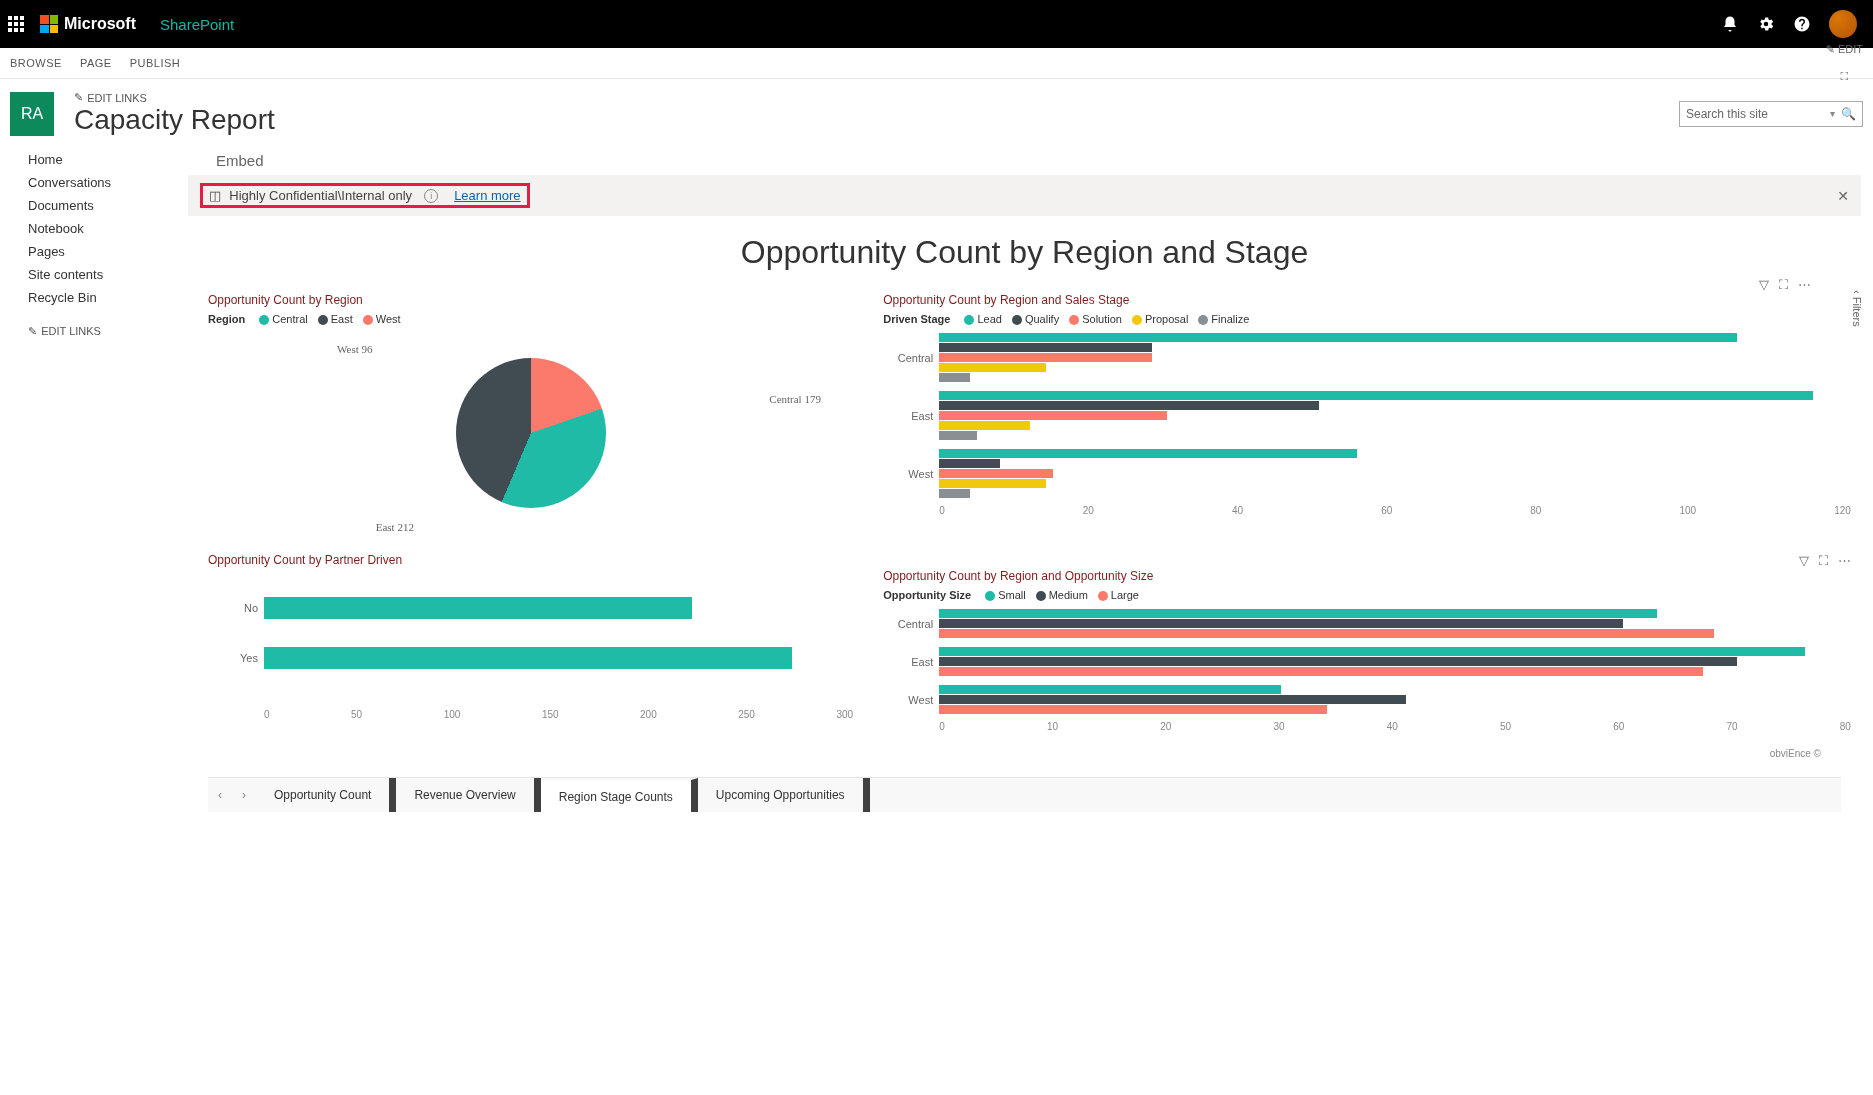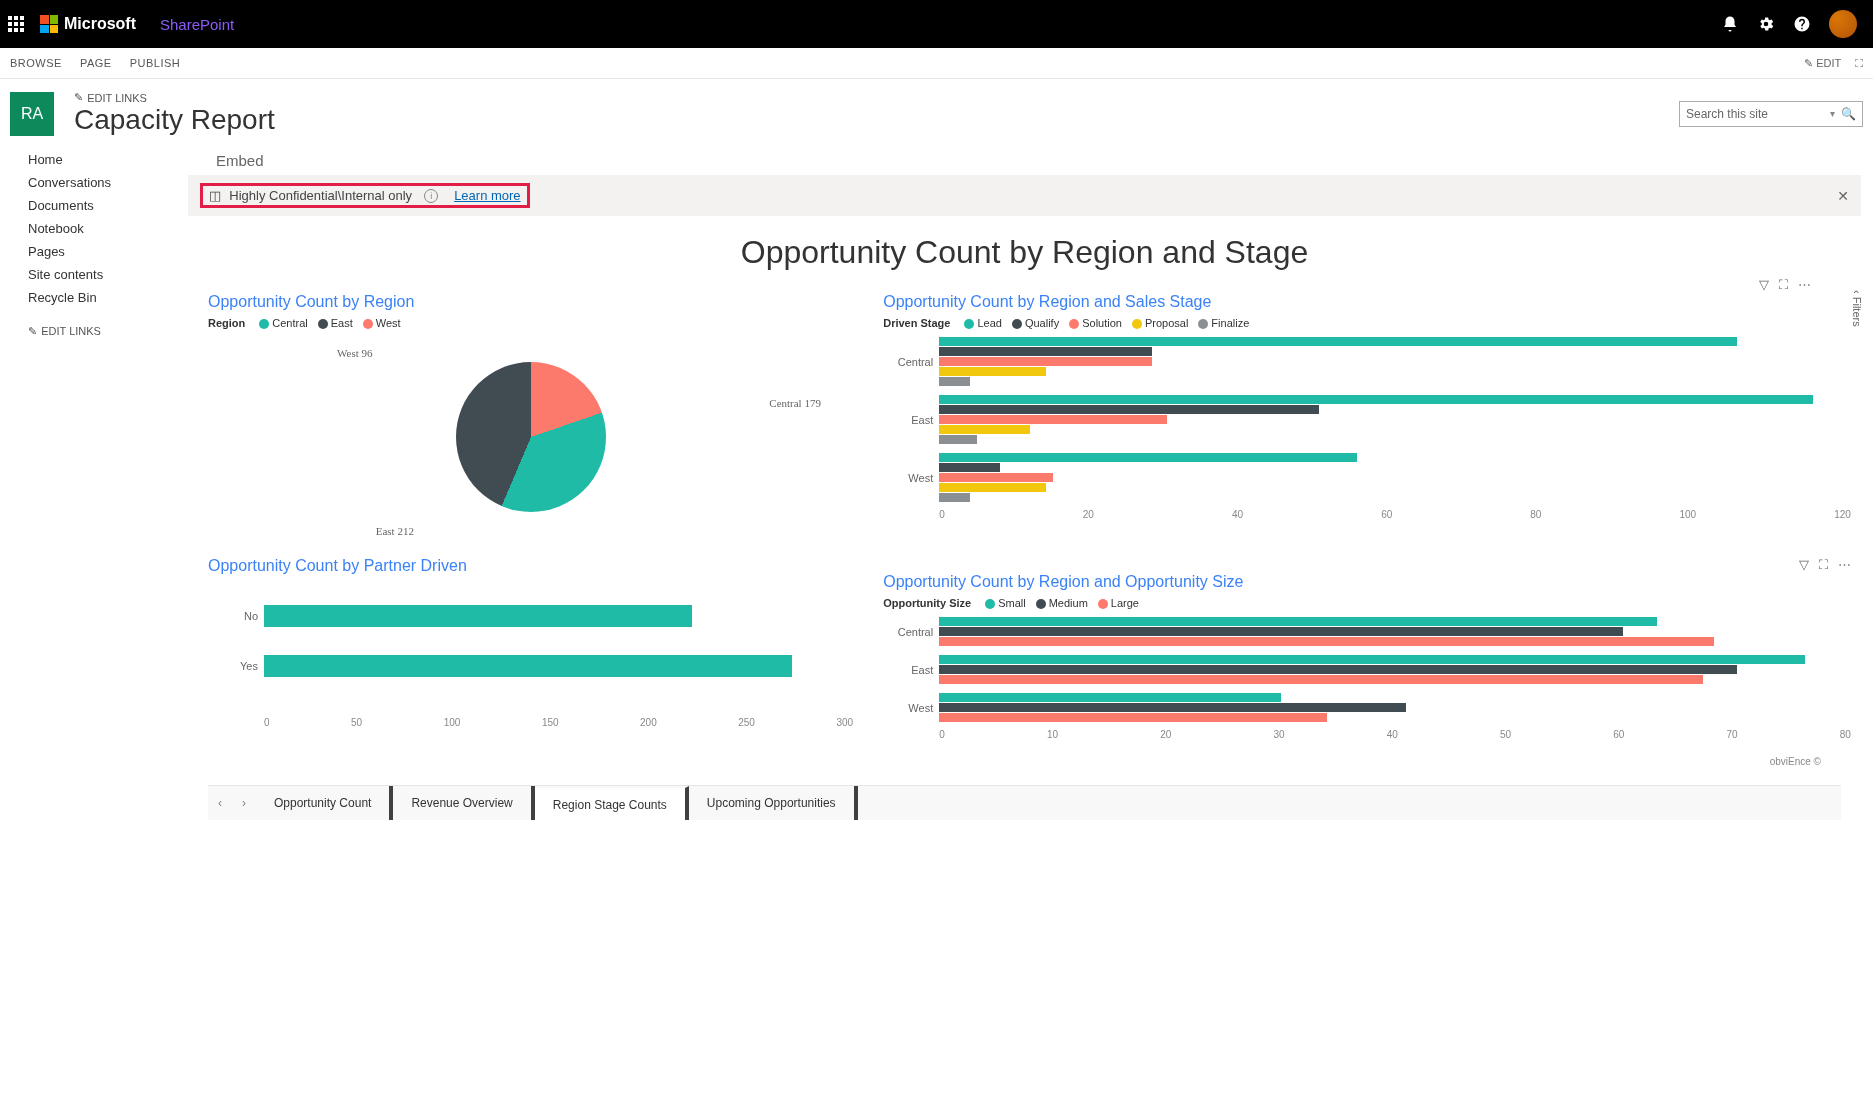--- a/index.html
+++ b/index.html
@@ -21,29 +21,29 @@
   .suite-bar .left { display: flex; align-items: center; gap: 16px; }
   .suite-bar .right { margin-left: auto; display: flex; align-items: center; gap: 18px; padding-right: 8px; }
   .waffle { width: 16px; height: 16px; display: grid; grid-template-columns: repeat(3,4px); grid-template-rows: repeat(3,4px); gap: 2px; }
   .waffle span { background: #fff; width: 4px; height: 4px; }
   .ms-logo { display: flex; align-items: center; gap: 6px; font-size: 16px; font-weight: 600; }
   .ms-logo .sq { width: 18px; height: 18px; display: grid; grid-template-columns: 1fr 1fr; grid-template-rows: 1fr 1fr; gap: 1px; }
   .ms-logo .sq span:nth-child(1){background:#f25022;}
   .ms-logo .sq span:nth-child(2){background:#7fba00;}
   .ms-logo .sq span:nth-child(3){background:#00a4ef;}
   .ms-logo .sq span:nth-child(4){background:#ffb900;}
-  .sp-label { font-size: 15px; color: #8b5cf6; margin-left: 8px; }
+  .sp-label { font-size: 15px; color: #14b8a6; margin-left: 8px; }
   .suite-bar svg { fill: #fff; }
   .avatar { width: 28px; height: 28px; border-radius: 50%; background: radial-gradient(circle at 30% 30%, #d97706, #b45309); }
   .page-actions {
     height: 30px; display: flex; align-items: center; font-size: 11px; color: #666;
     padding: 0 10px; border-bottom: 1px solid #e5e5e5;
   }
   .page-actions .tabs { display: flex; gap: 18px; }
-  .page-actions .right { margin-left: auto; display: flex; gap: 14px; align-items: center; }
+  .page-actions .right { margin-left: auto; display: flex; gap: 14px; align-items: center; flex-direction: column; }
   .page-actions .tab { color: #555; font-size: 11px; letter-spacing: 0.5px; }
   
   .site-header { display: flex; align-items: center; padding: 12px 10px 8px; }
   .site-logo { width: 44px; height: 44px; background: #0c8a5c; color: #fff; display: flex; align-items: center; justify-content: center; font-size: 16px; margin-right: 20px; }
   .header-col { display: flex; flex-direction: column; }
   .edit-links { font-size: 11px; color: #555; display: flex; align-items: center; gap: 4px; }
   .page-title { font-size: 28px; font-weight: 300; color: #333; }
   .search-box { margin-left: auto; border: 1px solid #ababab; height: 24px; display: flex; align-items: center; padding: 0 6px; width: 170px; color: #666; font-size: 12px; }
   .search-box .caret { margin-left: auto; font-size: 10px; color: #888; }
   .search-box .mag { margin-left: 6px; }
@@ -58,21 +58,21 @@
     background: #f3f2f1; display: flex; align-items: center; padding: 8px 12px;
     font-size: 13px; color: #444;
   }
   .banner .hl { display: inline-flex; align-items: center; gap: 8px; }
   .banner a { color: #0067b8; text-decoration: underline; margin-left: 8px; }
   .banner .close { margin-left: auto; color: #666; font-size: 14px; }
   .highlight-box { border: 3px solid #e11d48; padding: 2px 6px; display: inline-flex; align-items: center; }
   .info-circle { width: 12px; height: 12px; border-radius: 50%; border: 1px solid #888; display: inline-flex; align-items: center; justify-content: center; font-size: 9px; color: #888; margin-left: 4px; }
   .report-title { text-align: center; font-size: 32px; font-weight: 300; color: #333; margin: 18px 0 6px; }
   .charts { display: grid; grid-template-columns: 40% 60%; gap: 20px 30px; padding: 0 40px 10px 20px; }
-  .chart-title { font-size: 16px; color: #3b82f6; margin-bottom: 6px; }
+  .chart-title { font-size: 12px; color: #7f1d1d; margin-bottom: 6px; }
   .legend { font-size: 11px; display: flex; gap: 10px; align-items: center; flex-wrap: wrap; margin-bottom: 8px; }
   .legend b { color: #333; margin-right: 4px; }
   .sw { width: 10px; height: 10px; border-radius: 50%; display: inline-block; margin-right: 3px; vertical-align: middle; }
   
   .pie-wrap { display: flex; align-items: center; justify-content: center; position: relative; height: 200px; font-family: Liberation Serif, serif; }
   .pie {
     width: 150px; height: 150px; border-radius: 50%;
     background: conic-gradient(#fc7a6c 0 71deg, #1fbba6 71deg 203deg, #414b52 203deg 360deg);
     position: relative;
   }
@@ -83,21 +83,21 @@
   .bar-row .ylab { width: 50px; text-align: right; font-size: 11px; color: #666; }
   .bar-row .track { flex: 1; position: relative; }
   .bar { height: 10px; }
   .stacked .bar { height: 9px; margin-bottom: 1px; }
   .axis { display: flex; justify-content: space-between; font-size: 10px; color: #888; margin-top: 6px; padding-left: 56px; }
   .vis-actions { display: flex; gap: 10px; justify-content: flex-end; color: #666; font-size: 13px; }
   .vis-actions span { cursor: pointer; }
   
   .report-tabs { display: flex; align-items: center; border-top: 1px solid #e5e5e5; background: #f8f8f8; height: 34px; font-size: 12px; margin: 18px 20px 0; }
   .report-tabs .nav-btn { width: 24px; text-align: center; color: #888; }
-  .report-tabs .rtab { padding: 0 18px; height: 100%; display: flex; align-items: center; border-right: 4px solid #404040; color: #333; cursor: pointer; }
+  .report-tabs .rtab { padding: 0 18px; height: 100%; display: flex; align-items: center; border-right: 7px solid #404040; color: #333; cursor: pointer; }
   .report-tabs .rtab.active { background: #fff; border-top: 2px solid #f8f8f8; font-weight: 500; }
   .obivience { text-align: right; font-size: 10px; color: #888; margin: 6px 40px 0 0; }
   .filters-pane { position: absolute; right: -2px; top: 50px; writing-mode: vertical-rl; font-size: 11px; color: #666; padding: 6px 0; }
 </style>
 </head>
 <body>
 
 <div class="suite-bar">
   <div class="left">
     <div class="waffle">

